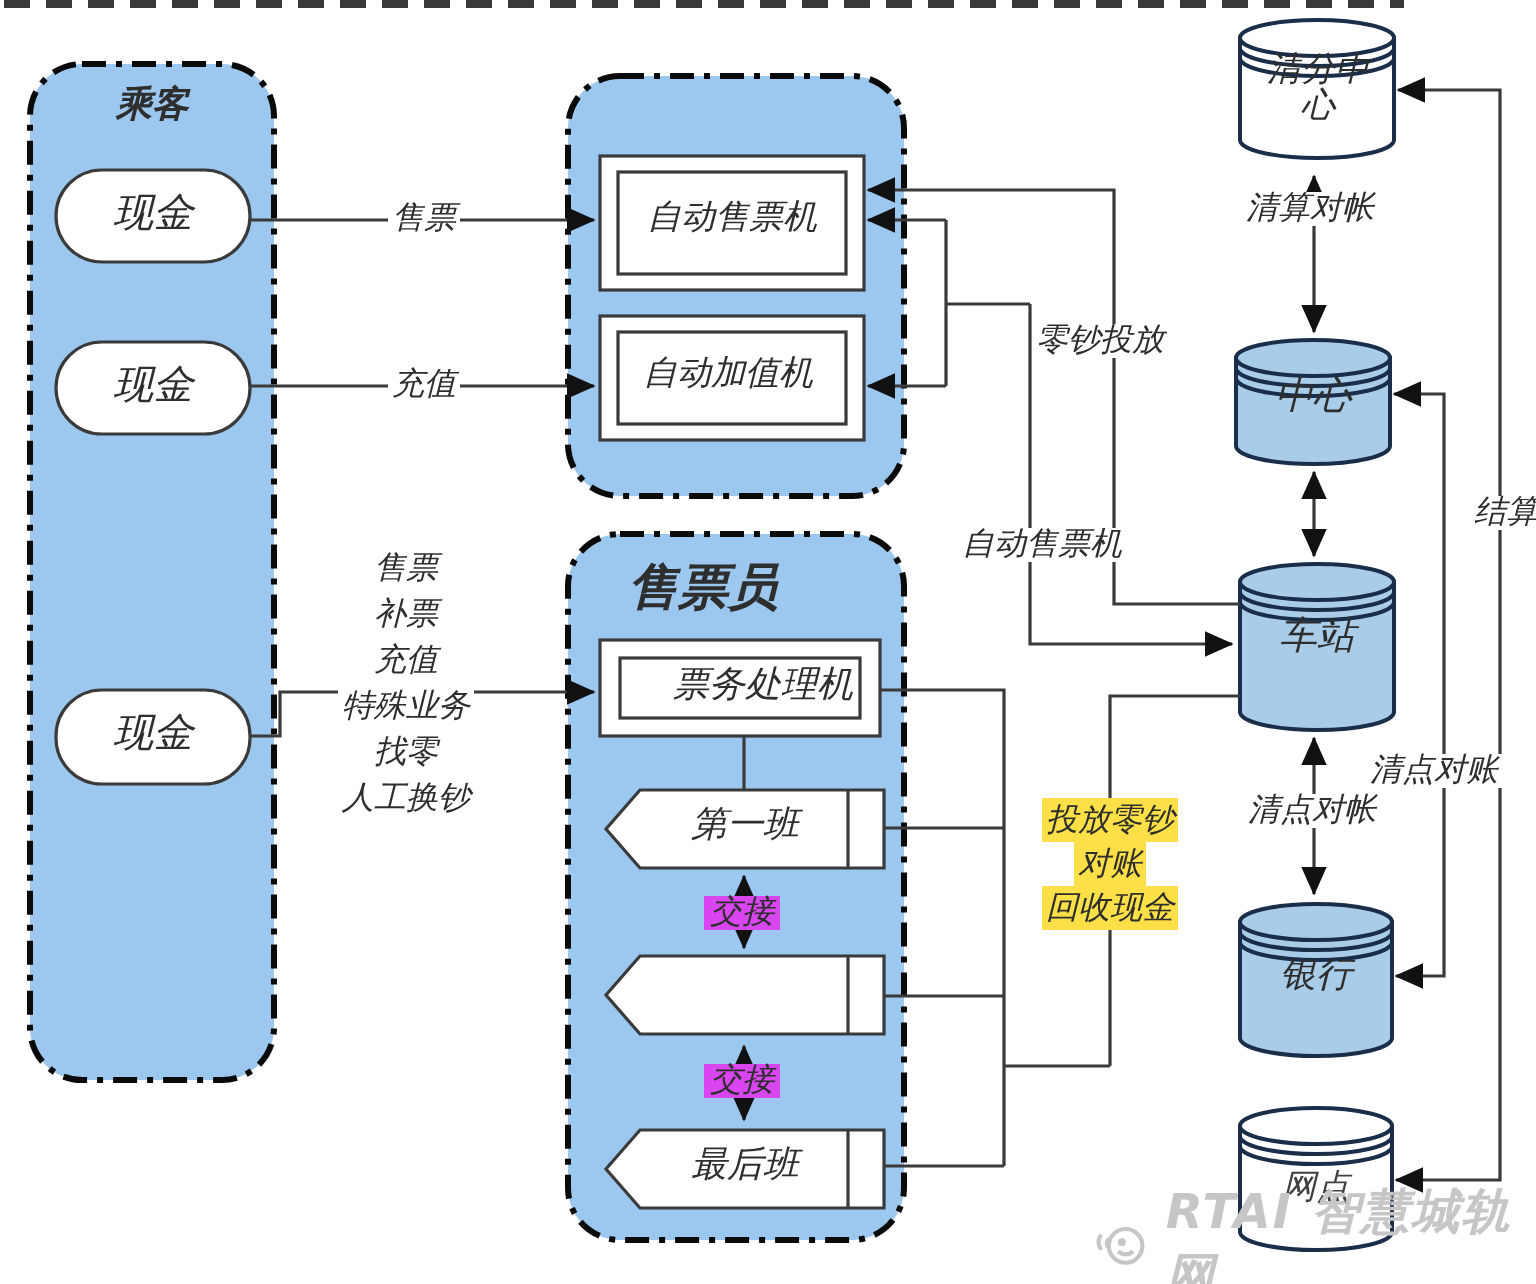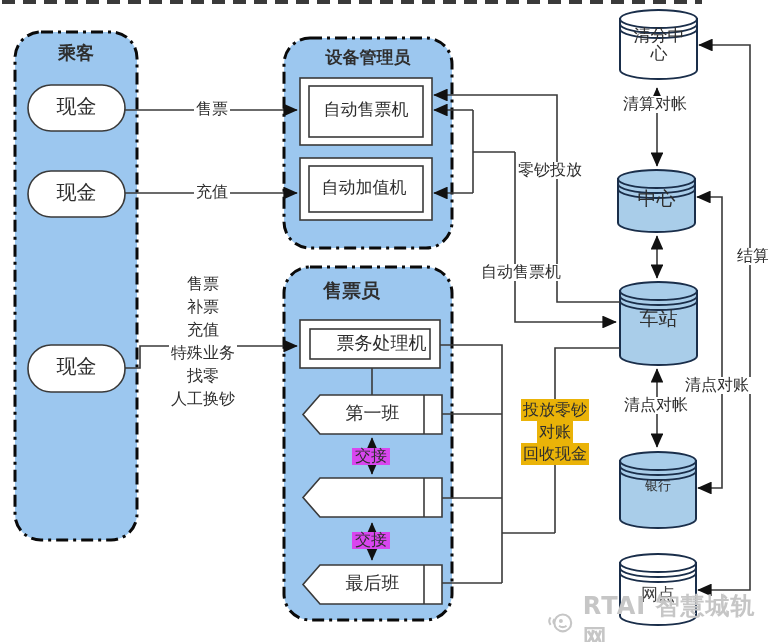--- a/index.html
+++ b/index.html
@@ -1,27 +1,27 @@
 <!DOCTYPE html>
 <html><head>
 <meta charset="utf-8">
 <style>
   html,body{margin:0;padding:0;background:#fff;}
   #stage{position:relative;width:768px;height:642px;background:#fff;overflow:hidden;
-         font-family:"DejaVu Sans",sans-serif;}
+         font-family:"DejaVu Sans",sans-serif;font-style:italic;}
   #wires{position:absolute;left:0;top:0;z-index:1;}
   .lbl{position:absolute;z-index:3;text-align:center;color:#2e2e2e;line-height:1.05;
        font-family:"DejaVu Sans",sans-serif;white-space:nowrap;}
   .wbg{background:#fff;padding:0 2px;}
   .bluebg{background:#d946ef;padding:0 3px;}
   .title{font-weight:bold;}
   .svc{line-height:23px;font-size:16px;}
   .svc div{background:#fff;display:inline-block;padding:0 2px;}
   .stack{line-height:22px;font-size:16px;}
-  .stack div{background:#eab308;display:inline-block;padding:0 2px;}
+  .stack div{background:#fde047;display:inline-block;padding:0 2px;}
   #topstrip{position:absolute;left:2px;top:0;width:700px;height:4px;z-index:4;
     background:repeating-linear-gradient(90deg,#3a3a3a 0 13px,transparent 13px 21px);}
   #watermark{position:absolute;left:545px;top:590px;z-index:6;display:flex;align-items:center;
     color:#c6c6c6;font-size:24px;font-weight:bold;letter-spacing:1px;}
   #watermark svg{margin-right:6px;}
 </style>
 </head>
 <body>
 
 <div id="stage">
@@ -133,25 +133,24 @@
       <path d="M750,300 V45 H699" marker-end="url(#ah)"></path>
       <path d="M750,300 V590 H698" marker-end="url(#ah)"></path>
     </g>
   </svg>
 
   <div class="lbl title" style="left:15px;top:44px;width:122px;font-size:18px;">乘客</div>
   <div class="lbl" style="left:28px;top:96px;width:97px;font-size:20px;">现金</div>
   <div class="lbl" style="left:28px;top:182px;width:97px;font-size:20px;">现金</div>
   <div class="lbl" style="left:28px;top:356px;width:97px;font-size:20px;">现金</div>
 
-  <div class="lbl title" style="left:284px;top:49px;width:168px;font-size:17px;">设备管理员</div>
   <div class="lbl" style="left:300px;top:101px;width:132px;font-size:17px;">自动售票机</div>
   <div class="lbl" style="left:300px;top:179px;width:128px;font-size:17px;">自动加值机</div>
 
-  <div class="lbl title" style="left:284px;top:281px;width:135px;font-size:19px;">售票员</div>
+  <div class="lbl title" style="left:284px;top:281px;width:135px;font-size:25px;">售票员</div>
   <div class="lbl" style="left:300px;top:334px;width:163px;font-size:18px;">票务处理机</div>
   <div class="lbl" style="left:303px;top:404px;width:139px;font-size:18px;">第一班</div>
   <div class="lbl" style="left:303px;top:574px;width:139px;font-size:18px;">最后班</div>
   <div class="lbl bluebg" style="left:352px;top:448px;font-size:16px;">交接</div>
   <div class="lbl bluebg" style="left:352px;top:532px;font-size:16px;">交接</div>
 
   <div class="lbl wbg" style="left:194px;top:101px;font-size:16px;">售票</div>
   <div class="lbl wbg" style="left:194px;top:184px;font-size:16px;">充值</div>
 
   <div class="lbl svc" style="left:150px;top:272px;width:106px;">
@@ -173,21 +172,21 @@
   </div>
 
   <div class="lbl wbg" style="left:621px;top:96px;font-size:16px;">清算对帐</div>
   <div class="lbl wbg" style="left:622px;top:397px;font-size:16px;">清点对帐</div>
   <div class="lbl wbg" style="left:683px;top:377px;font-size:16px;">清点对账</div>
   <div class="lbl wbg" style="left:735px;top:248px;font-size:16px;">结算</div>
 
   <div class="lbl" style="left:629px;top:27px;width:60px;font-size:17px;white-space:normal;">清分中心</div>
   <div class="lbl" style="left:618px;top:189px;width:77px;font-size:19px;">中心</div>
   <div class="lbl" style="left:620px;top:309px;width:77px;font-size:19px;">车站</div>
-  <div class="lbl" style="left:620px;top:479px;width:76px;font-size:13px;">银行</div>
+  <div class="lbl" style="left:620px;top:479px;width:76px;font-size:18px;">银行</div>
   <div class="lbl" style="left:620px;top:586px;width:76px;font-size:17px;color:#404040;">网点</div>
 
   <div id="watermark">
     <svg width="34" height="30" viewBox="0 0 34 30">
       <g fill="none" stroke="#c6c6c6" stroke-width="2.2">
         <circle cx="19" cy="16" r="9"></circle>
         <path d="M6,10 Q3,14 6,18"></path>
         <path d="M10,12 Q8,15 10,17"></path>
         <circle cx="17" cy="14" r="1" fill="#c6c6c6"></circle>
         <path d="M15,19 Q19,22 23,19"></path>

